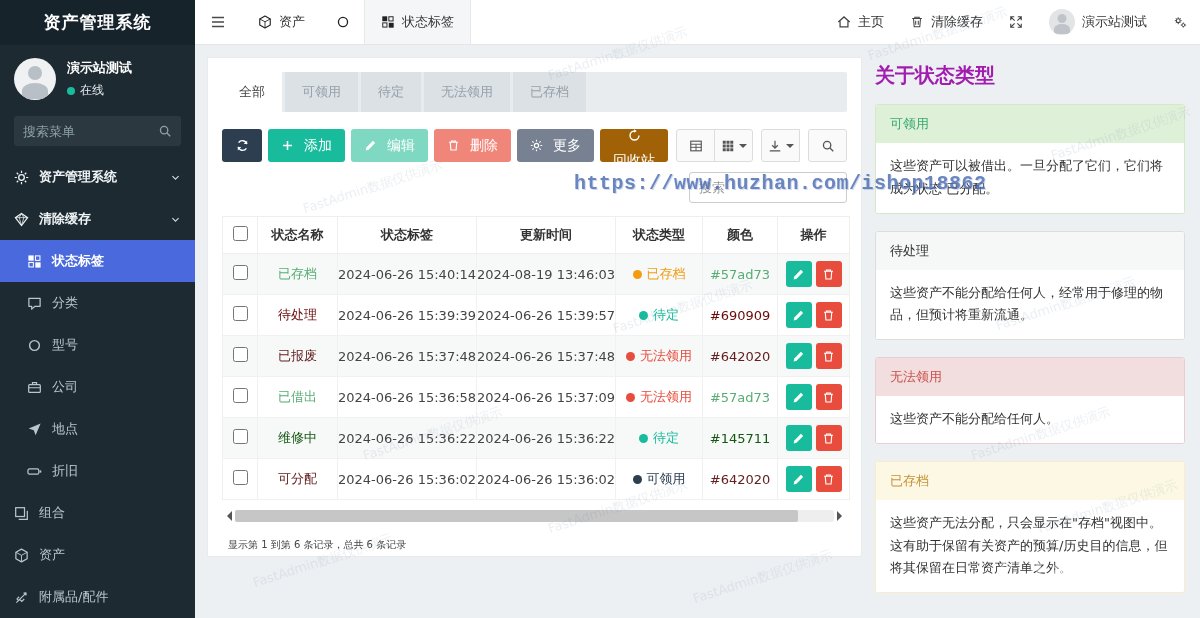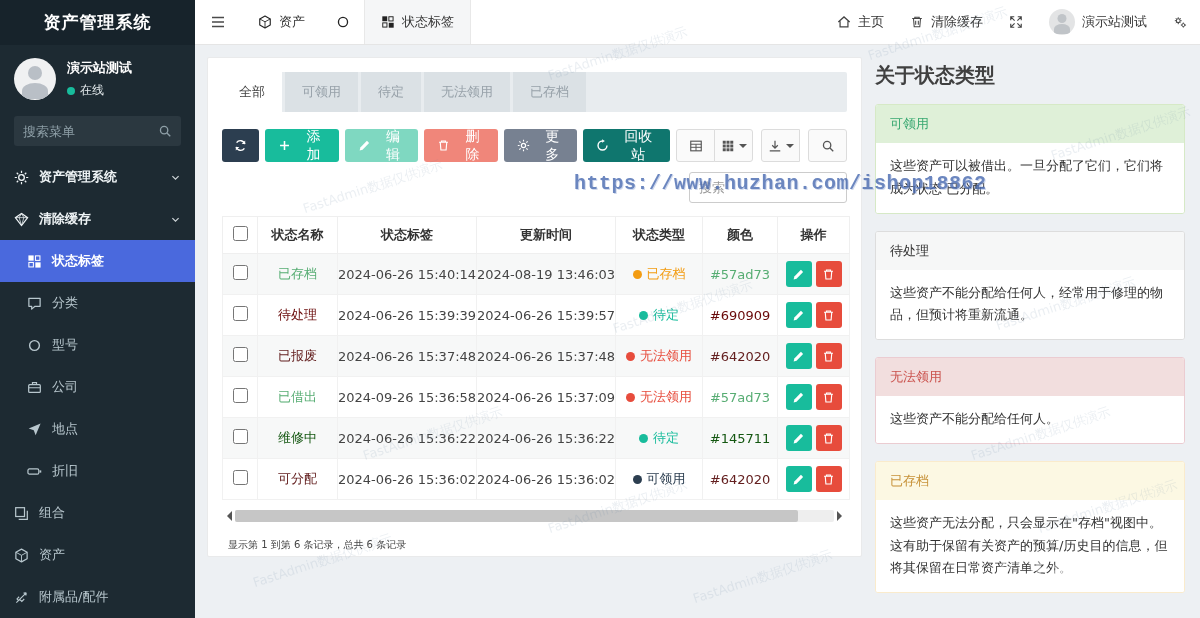--- a/index.html
+++ b/index.html
@@ -56,21 +56,21 @@
   .ftab { padding:0 17px; display:flex; align-items:center; font-size:13px; color:#97a1a9; background:#dbe1e5; margin-right:3px; cursor:pointer; }
   .ftab.active { background:#fff; color:#444; }
   .toolbar { margin:17px 14px 0; display:flex; align-items:center; }
   .btn { height:33px; border:none; border-radius:3px; padding:0 13px; font-size:14px; color:#fff; display:inline-flex; align-items:center; gap:10px; margin-right:6px; cursor:pointer; font-family:inherit; }
   .btn svg { width:13px; height:13px; }
   .btn-refresh { width:40px; justify-content:center; background:#2c3e50; padding:0; }
   .btn-add { background:#18bc9c; }
   .btn-edit { background:#7fd8c1; }
   .btn-del { background:#f0867a; }
   .btn-more { background:#778191; }
-  .btn-recycle { background:#0f766e; }
+  .btn-recycle { background:#a16207;flex-direction:column; }
   .btn-group-right { margin-left:auto; display:flex; }
   .tool-btn { width:39px; height:33px; border:1px solid #dcdcdc; background:#fafafa; display:flex; align-items:center; justify-content:center; gap:4px; color:#555; margin-left:-1px; cursor:pointer; }
   .tool-btn svg { width:14px; height:14px; }
   .tool-btn:first-child { border-radius:3px 0 0 3px; margin-left:0; }
   .tool-btn.grp-last { border-radius:0 3px 3px 0; }
   .tool-btn.search-toggle { margin-left:8px; border-radius:3px; }
   .caret { width:0; height:0; border:4px solid transparent; border-top-color:#555; margin-top:4px; }
   .search-row { margin:10px 14px 0; display:flex; justify-content:flex-end; }
   .search-input { width:158px; height:31px; border:1px solid #ccc; border-radius:3px; padding:0 9px; font-size:13px; color:#333; outline:none; font-family:inherit; }
   .search-input::placeholder { color:#999; }
@@ -91,21 +91,21 @@
   .h-scroll { margin:9px 14px 0; display:flex; align-items:center; height:13px; }
   .h-arrow { width:0; height:0; border:5px solid transparent; cursor:pointer; }
   .h-arrow.left { border-right-color:#555; margin-right:3px; }
   .h-arrow.right { border-left-color:#555; margin-left:3px; }
   .h-track { flex:1; height:12px; background:#eeeeee; position:relative; border-radius:2px; }
   .h-thumb { position:absolute; left:0; top:0; height:12px; width:94%; background:#c6c6c6; border-radius:2px; cursor:pointer; }
   .records { margin:16px 20px; font-size:10px; color:#444; }
 
   
   .side-panel { position:absolute; left:875px; top:58px; width:310px; z-index:5; }
-  .sp-title { font-size:20px; font-weight:bold; color:#404040; margin:4px 0 15px; }
+  .sp-title { font-size:20px; font-weight:bold; color:#a21caf; margin:4px 0 15px; }
   .sp-card { border-radius:3px; margin-bottom:17px; border:1px solid #ddd; overflow:hidden; background:#fff; }
   .sp-head { padding:10px 14px; font-size:13px; }
   .sp-body { padding:12px 14px; font-size:13px; line-height:1.75; color:#333; background:#fff; }
   .sp-success { border-color:#d6e9c6; } .sp-success .sp-head { background:#dff0d8; color:#38a871; }
   .sp-default { border-color:#dddddd; } .sp-default .sp-head { background:#f6f7f7; color:#333; }
   .sp-danger  { border-color:#ebccd1; } .sp-danger .sp-head { background:#f2dede; color:#ca514c; }
   .sp-warning { border-color:#faebcc; } .sp-warning .sp-head { background:#fcf8e3; color:#c79239; }
 
   
   .wm { position:absolute; pointer-events:none; z-index:60; }
@@ -510,21 +510,21 @@
                   </svg>
                 </button><button class="op-btn op-del">
                   <svg viewBox="0 0 16 16">
                     <path d="M2.5 4h11M5.5 4V2.5h5V4M4 4l.8 9.5h6.4L12 4" fill="none" stroke="currentColor" stroke-width="1.4"></path>
                   </svg>
                 </button></td>
             </tr>
             <tr>
               <td><input class="row-check" type="checkbox" style=""></td>
               <td style="color: rgb(87, 173, 115);">已借出</td>
-              <td>2024-09-26 15:36:58</td>
+              <td>2024-06-26 15:36:58</td>
               <td>2024-06-26 15:37:09</td>
               <td><span class="type-dot" style="background: rgb(231, 76, 60);"></span><span style="color: rgb(231, 76, 60);">无法领用</span></td>
               <td style="color: rgb(87, 173, 115);">#57ad73</td>
               <td class="col-op-sep"><button class="op-btn op-edit">
                   <svg viewBox="0 0 16 16">
                     <path d="M2 14l.9-3.6L11 2.3l2.7 2.7L5.6 13.1 2 14z" fill="currentColor"></path>
                   </svg>
                 </button><button class="op-btn op-del">
                   <svg viewBox="0 0 16 16">
                     <path d="M2.5 4h11M5.5 4V2.5h5V4M4 4l.8 9.5h6.4L12 4" fill="none" stroke="currentColor" stroke-width="1.4"></path>

